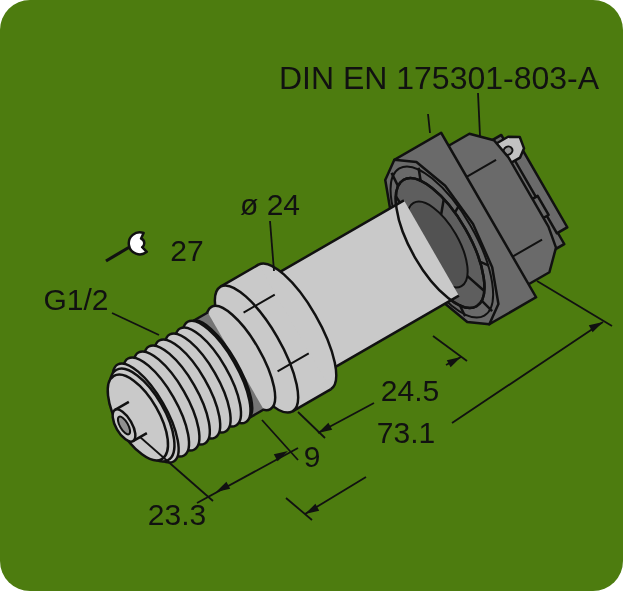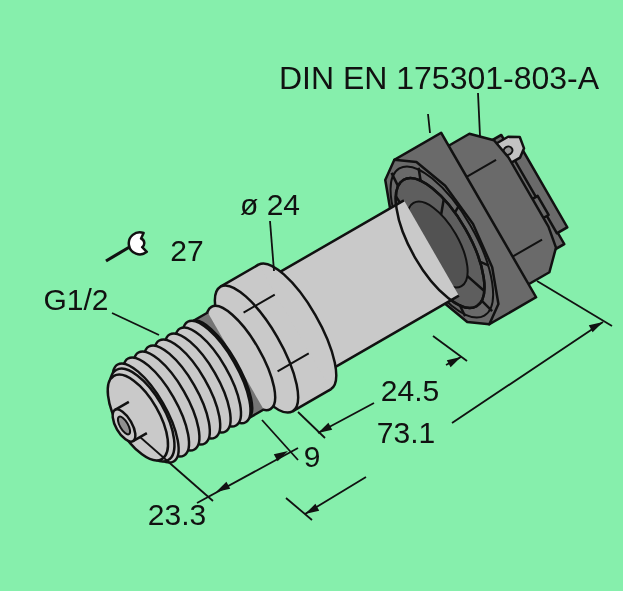--- a/index.html
+++ b/index.html
@@ -1,16 +1,16 @@
 <!DOCTYPE html>
 <html><head>
 <meta charset="utf-8">
 <style>
   html,body{margin:0;padding:0;background:#fff;}
-  .stage{position:relative;width:623px;height:591px;background:#86efac;overflow:hidden;}
+  .stage{position:relative;width:623px;height:591px;background:#4d7c0f;overflow:hidden;border-radius:30px;}
   svg{display:block;}
   text{font-family:"Liberation Sans","DejaVu Sans",sans-serif;fill:#111;}
   .dim-text{font-size:30px;}
   .label-text{font-size:30px;}
   .std-text{font-size:32px;}
 </style>
 </head>
 <body>
 
 <div class="stage">

